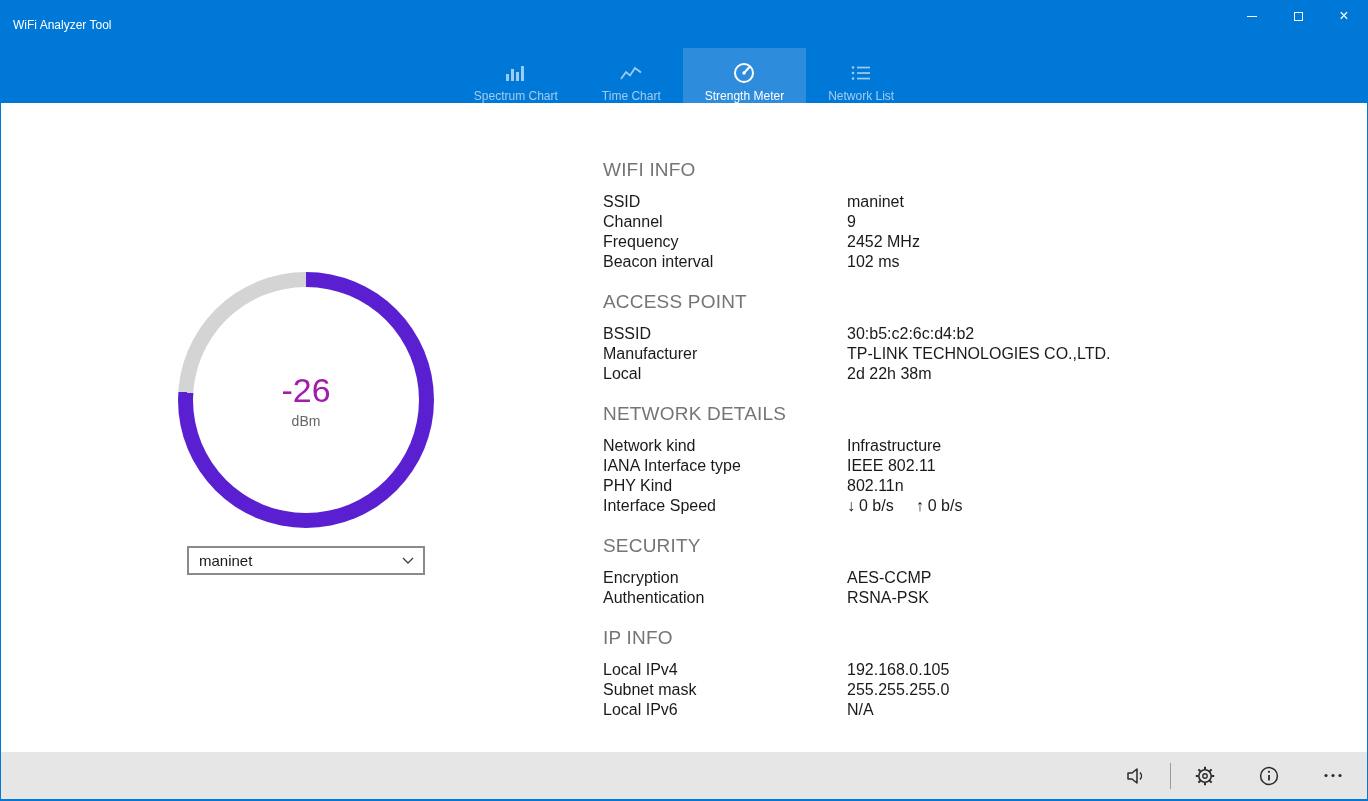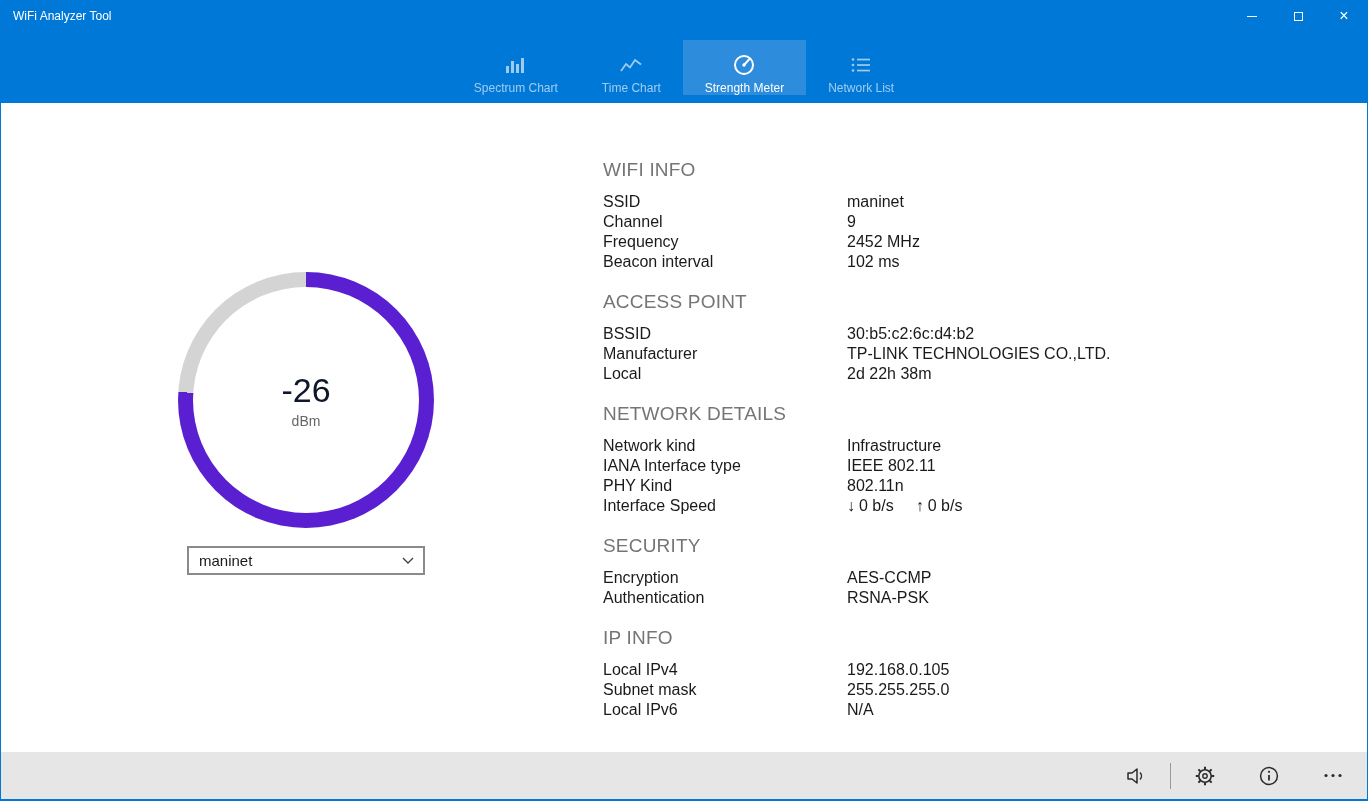--- a/index.html
+++ b/index.html
@@ -12,35 +12,35 @@
   .window {
     width:1368px; height:801px;
     display:flex; flex-direction:column;
     border-left:1px solid #0078D7;
     border-right:1px solid #0078D7;
     border-bottom:2px solid #0078D7;
   }
   
   .titlebar {
     height:32px; background:#0078D7; color:#fff;
-    display:flex; align-items:center; flex-shrink:0;
+    display:flex; align-items:flex-end; flex-shrink:0;
   }
   .titlebar .title { font-size:12px; padding-left:12px; flex:1; }
   .win-controls { display:flex; height:32px; }
   .win-btn {
     width:46px; height:32px; display:flex; align-items:center; justify-content:center;
     cursor:default; color:#fff;
   }
   .min-glyph { width:10px; height:1px; background:#fff; display:block; }
   .max-glyph { width:9px; height:9px; border:1px solid #fff; display:block; }
   .close-glyph { font-size:16px; line-height:16px; }
   
   .nav {
     height:71px; background:#0078D7; flex-shrink:0;
-    display:flex; justify-content:center; align-items:center;
+    display:flex; justify-content:center; align-items:flex-end;
   }
   .tab {
     display:flex; flex-direction:column; align-items:center;
     padding:13px 22px 0 22px; color:rgba(255,255,255,0.62); cursor:pointer;
   }
   .tab.selected { background:#2E8CDC; color:#fff; }
   .tab-icon { height:24px; display:flex; align-items:center; }
   .tab-label { font-size:12px; margin-top:4px; white-space:nowrap; }
   
   .main { flex:1; background:#fff; position:relative; }
@@ -48,21 +48,21 @@
   .gauge-wrap { position:absolute; left:177px; top:169px; width:256px; height:256px; }
   .gauge-ring {
     width:256px; height:256px; border-radius:50%;
     background:conic-gradient(#5A1FD0 0 76%, #D4D4D4 76% 100%);
     position:relative;
   }
   .gauge-inner {
     position:absolute; inset:15px; background:#fff; border-radius:50%;
     display:flex; flex-direction:column; align-items:center; justify-content:center;
   }
-  .gauge-value { font-size:34px; color:#0f172a; }
+  .gauge-value { font-size:34px; color:#a21caf; }
   .gauge-unit { font-size:14px; color:#666; margin-top:3px; }
   
   .combobox {
     position:absolute; left:186px; top:443px; width:238px; height:29px;
     border:2px solid #8a8a8a; background:#fff;
     display:flex; align-items:center; justify-content:space-between;
     padding:0 9px 0 10px; font-size:15px; color:#1a1a1a; cursor:default;
   }
   
   .info { position:absolute; left:602px; top:56px; width:680px; }

